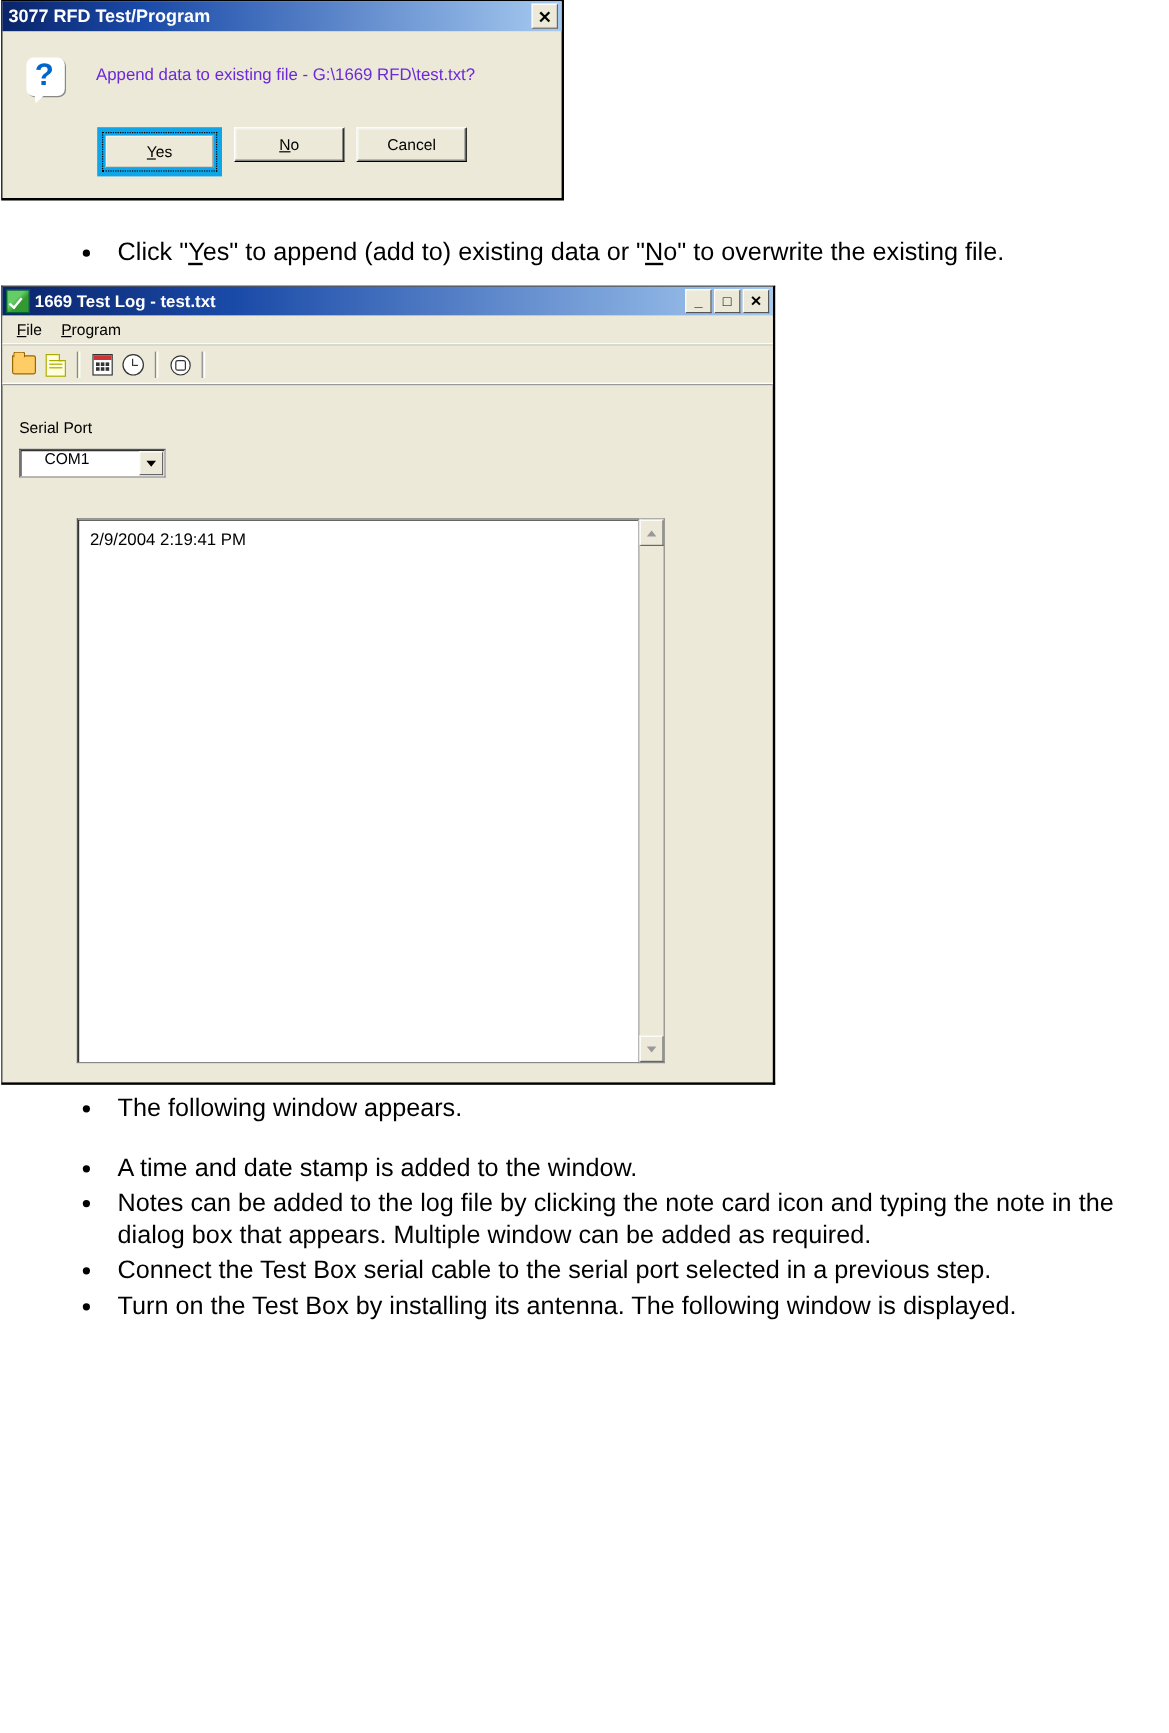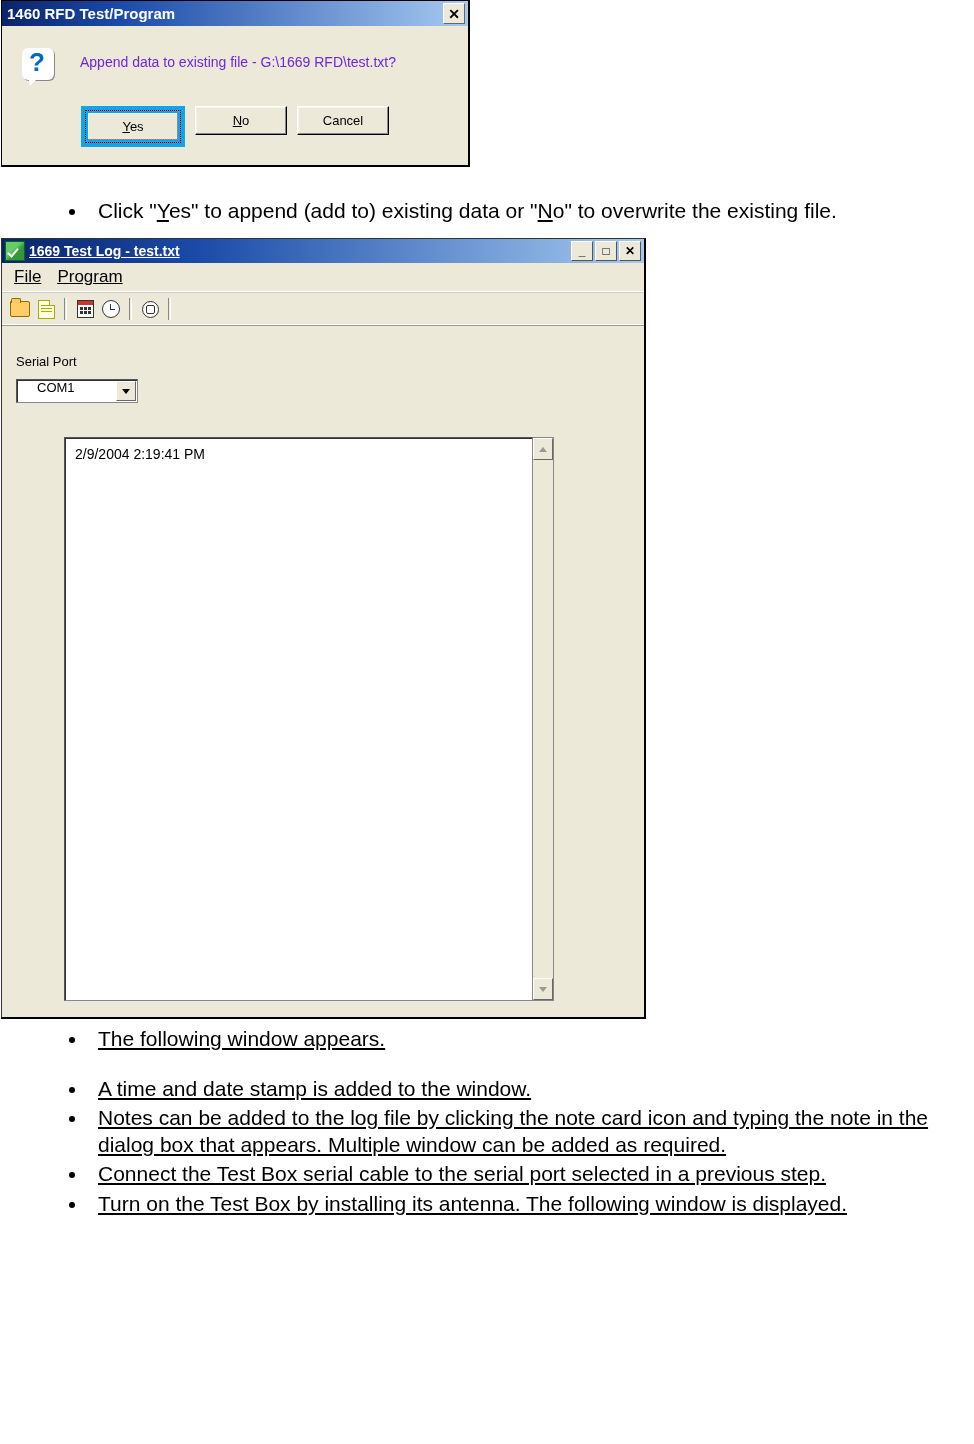--- a/index.html
+++ b/index.html
@@ -178,21 +178,20 @@
     border-bottom:2px solid #fff;
     border-right:2px solid #fff;
     transform:rotate(40deg);
   }
   .titlebar2-text {
     color: white;
     font-size: 14px;
     font-weight: bold;
     font-family: Tahoma, Arial, sans-serif;
     flex: 1;
-    text-decoration: underline;
   }
   .titlebar2-btn {
     width: 20px;
     height: 18px;
     background: #ece9d8;
     border: 1px solid #fff;
     border-right-color: #555;
     border-bottom-color: #555;
     margin-left: 2px;
     display: flex;
@@ -202,22 +201,21 @@
     font-weight: bold;
     font-family: Arial;
     cursor: pointer;
   }
   .menubar2 {
     background: #ece9d8;
     border-bottom: 1px solid #fff;
     display: flex;
     padding: 2px 4px;
     font-family: Tahoma, sans-serif;
-    font-size: 17px;
-    text-decoration: underline;
+    font-size: 13px;
   }
   .menubar2 .menuitem {
     padding: 2px 8px;
     cursor: pointer;
   }
   .menubar2 u { text-decoration: underline;}
   .toolbar2 {
     background: #ece9d8;
     border-top:1px solid #ccc;
     border-bottom: 1px solid #999;
@@ -277,21 +275,21 @@
   .combo-arrow{
     position:absolute;right:1px;top:1px;width:18px;height:18px;background:#ece9d8;border:1px solid #fff;border-right-color:#666;border-bottom-color:#666;display:flex;align-items:center;justify-content:center;
   }
   .combo-arrow::after{
     content:"";width:0;height:0;border-left:4px solid transparent;border-right:4px solid transparent;border-top:5px solid #000;
   }
   .textpanel-wrap{
     margin-top: 34px;
     margin-left: 48px;
     width: 490px;
-    height: 564px;
+    height: 454px;
     display:flex;
   }
   .textpanel{
     flex:1;
     background:#fff;
     border:1px solid #888;
     border-top-color:#555;border-left-color:#555;
     box-shadow: inset 1px 1px 0 #333;
     padding: 8px 10px;
     font-family: Tahoma, sans-serif;
@@ -314,32 +312,32 @@
     font-family: Arial, sans-serif;
     font-size: 21px;
   }
 
   .bullets2 {
     padding: 6px 40px 0 60px;
     font-family: Arial, sans-serif;
     font-size: 21px;
     line-height: 1.3;
   }
-  .bullets2 ul{list-style-type:disc;padding-left:28px;margin:0;text-decoration:underline;}
+  .bullets2 ul{list-style-type:disc;padding-left:28px;margin:0;}
   .bullets2 li{padding-left:10px;margin-bottom:2px;}
   .bullets2 li.spaced{margin-bottom:22px;}
 </style>
 </head>
 <body>
 
 <div class="page">
 
   <div class="dialog1">
     <div class="titlebar1">
-      <span class="titlebar1-text">1460 RFD Test/Program</span>
+      <span class="titlebar1-text">3077 RFD Test/Program</span>
       <div class="closebtn1">✕</div>
     </div>
     <div class="dialog1-body">
       <div class="help-icon">
         <div class="bubble"></div>
         <div class="tail"></div>
         <div class="qmark">?</div>
       </div>
       <div class="dialog1-msg">Append data to existing file - G:\1669 RFD\test.txt?</div>
     </div>

